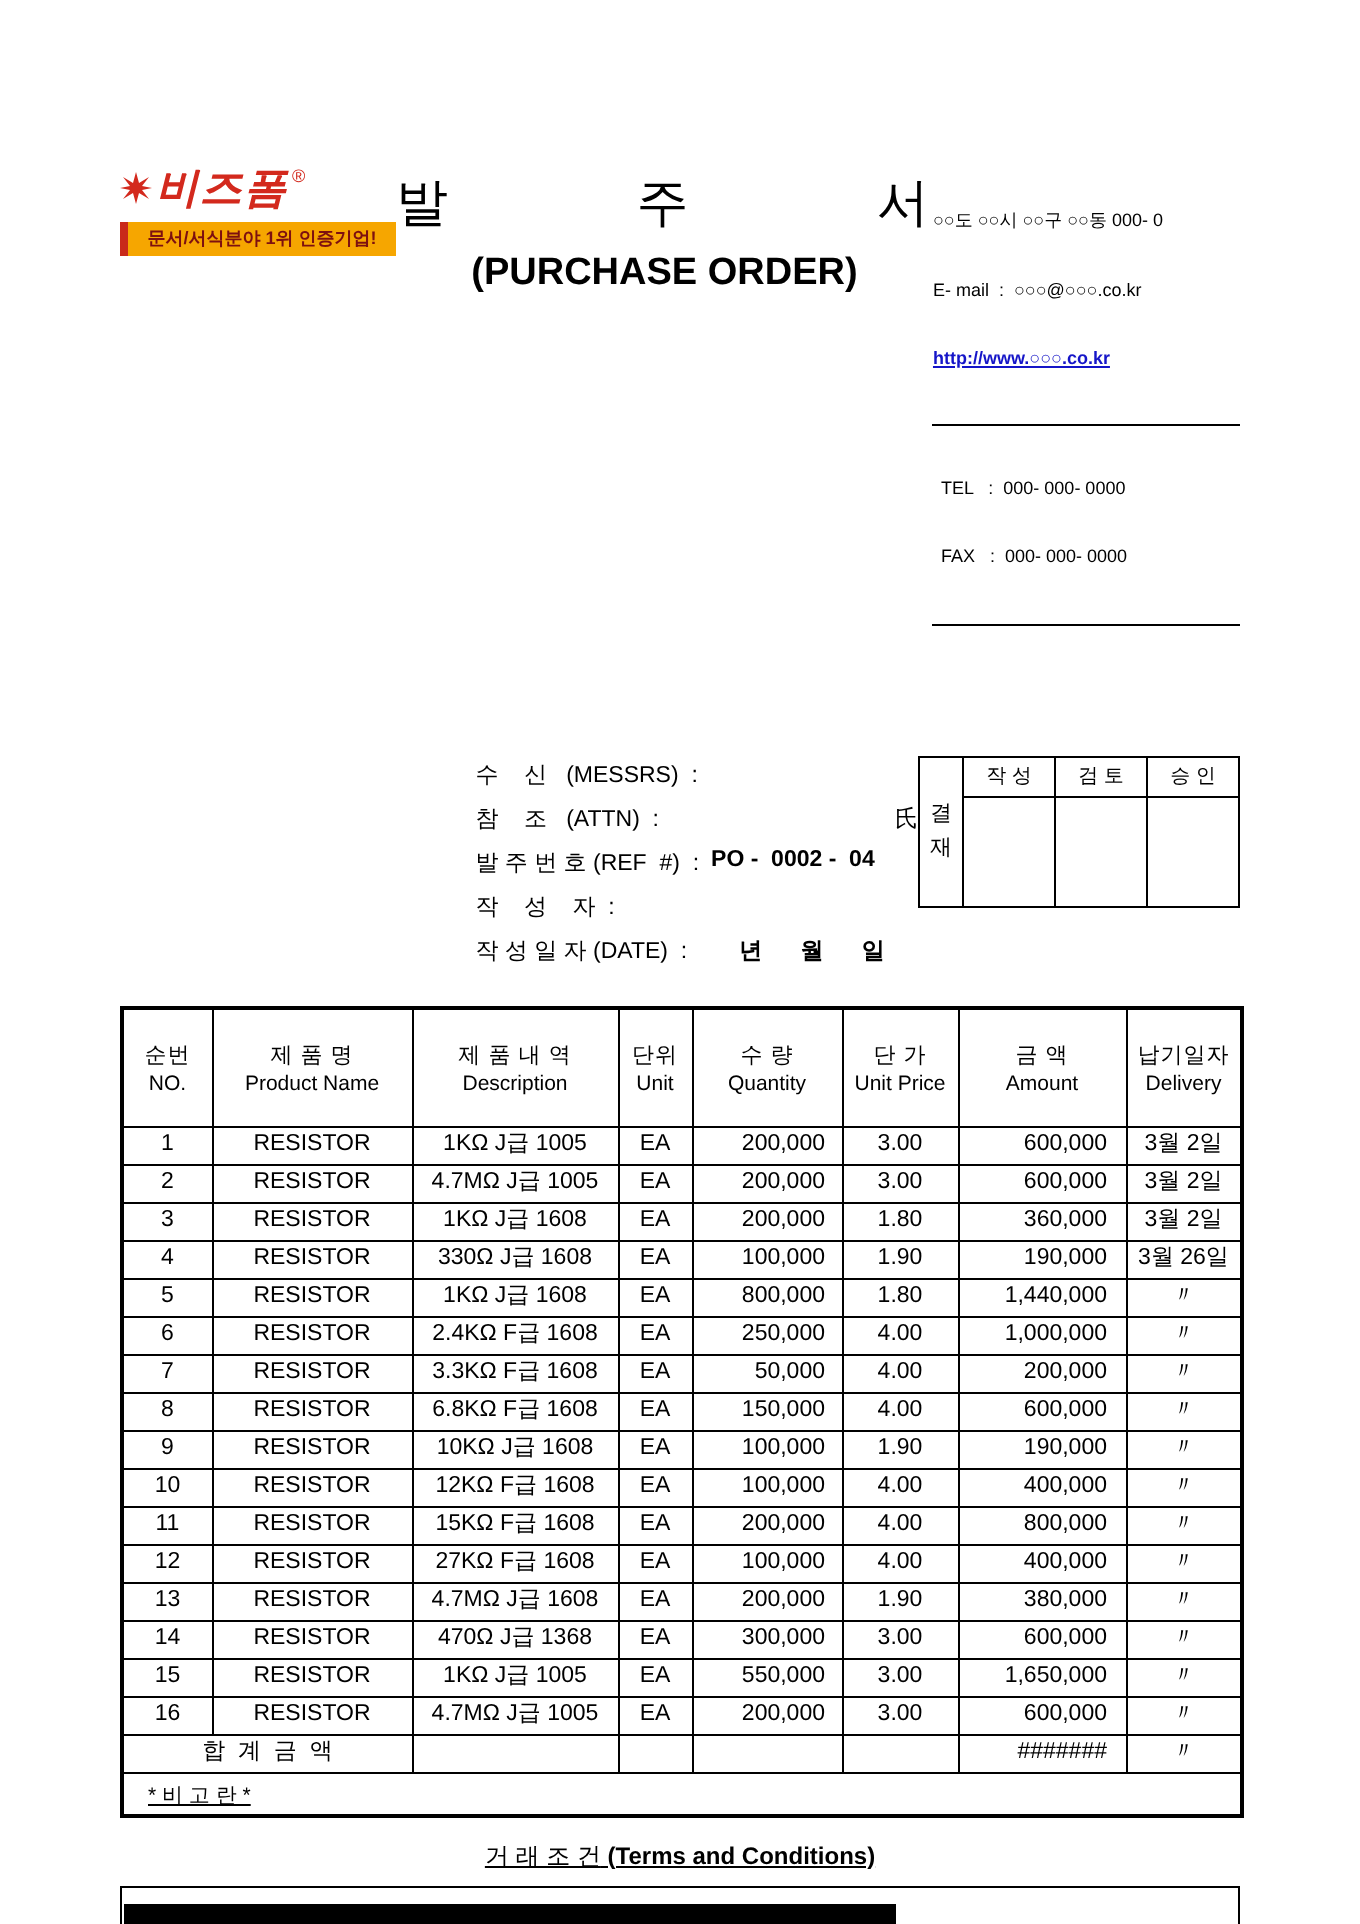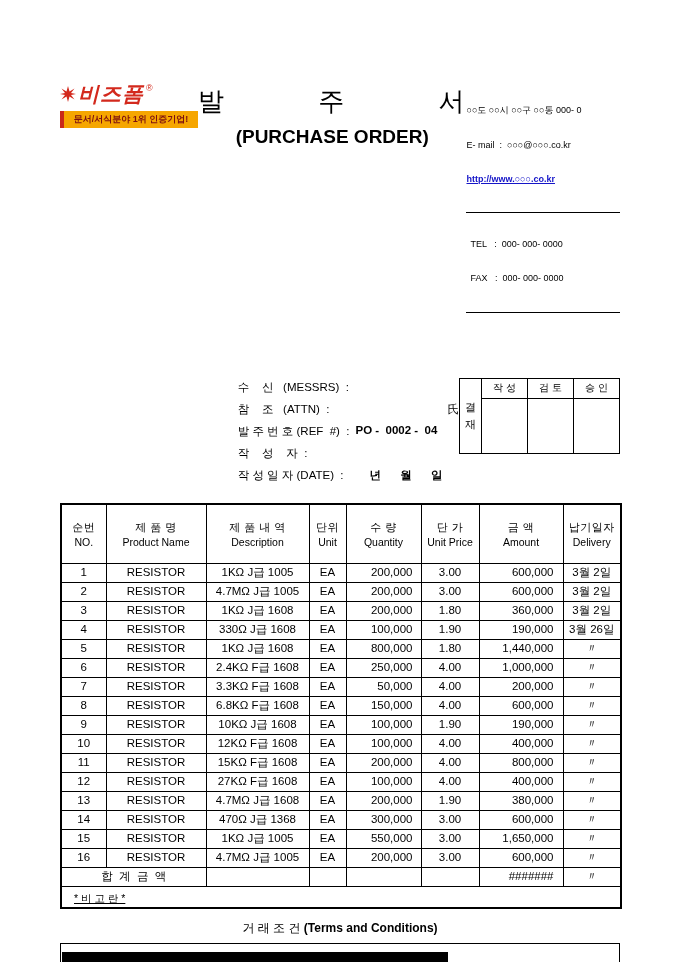--- a/index.html
+++ b/index.html
@@ -49,21 +49,21 @@
   .c-no, .c-name, .c-desc, .c-unit, .c-del, .c-price { text-align:center; }
   .c-qty { text-align:right; padding-right:8px; }
   .c-amt { text-align:right; padding-right:9px; }
   .total-row td { height:19px; font-size:11.5px; }
   .t-label { text-align:center; font-size:11px; white-space:pre; }
   .remarks-row td { height:57px; vertical-align:top; text-align:left; padding:3px 0 0 12px; }
   .remarks-label { font-size:10.5px; text-decoration:underline; white-space:pre; }
 
   
   .terms-title { text-align:center; margin-top:11px; font-size:12px; }
-  .terms-title span { white-space:pre; }
+  .terms-title span { text-decoration:underline; white-space:pre; }
   .terms-title .en { font-weight:bold; }
   .terms-box { border:1px solid #000; margin-top:6px; padding:11px 10px 10px 22px; height:134px; }
   .terms-item { font-size:11px; height:19px; line-height:19px; white-space:pre; }
   .bottom-bar { position:absolute; left:62px; bottom:0; width:386px; height:10px; background:#000; }
 </style>
 </head>
 <body>
 
 <div class="page">
 

